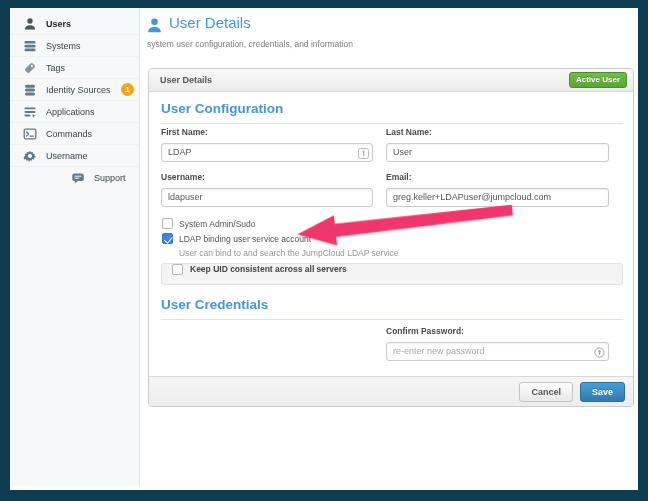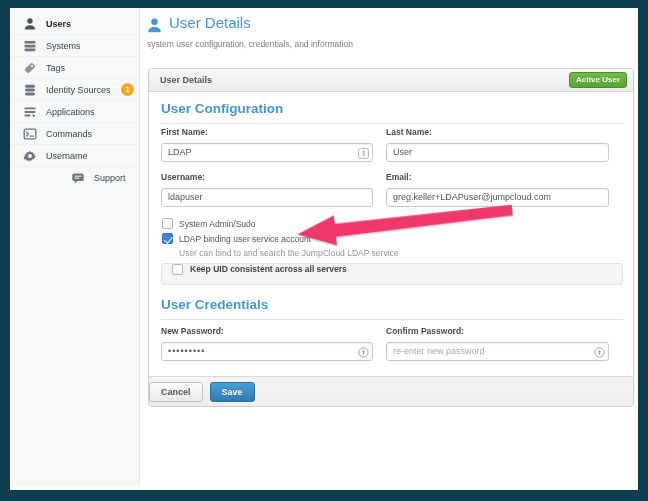--- a/index.html
+++ b/index.html
@@ -75,21 +75,21 @@
         transform: rotate(40deg); }
 
   .uid-bar { position: absolute; left: 12px; top: 194px; width: 462px; height: 22px;
              background: #f4f4f4; border: 1px solid #e2e2e2; border-radius: 3px;
              display: flex; align-items: flex-start; gap: 7px; padding-left: 10px; }
   .uid-bar span { font-size: 8.5px; font-weight: bold; color: #444; }
 
   .panel-ft { position: absolute; left: 0; right: 0; bottom: 0; height: 30px;
               background: linear-gradient(#f5f5f5, #ededed); border-top: 1px solid #d8d8d8;
               border-radius: 0 0 3px 3px; display: flex; align-items: center;
-              justify-content: flex-start; gap: 7px; padding-right: 8px; }
+              justify-content: flex-end; gap: 7px; padding-right: 8px; }
   .btn { height: 20px; border-radius: 3px; font-size: 9px; font-weight: bold;
          font-family: "Liberation Sans", sans-serif; cursor: pointer; padding: 0 11px; }
   .btn-cancel { background: linear-gradient(#fdfdfd, #e8e8e8); border: 1px solid #c4c4c4; color: #555; }
   .btn-save { background: linear-gradient(#44a0d8, #3179ae); border: 1px solid #2e6d9e; color: #fff;
               text-shadow: 0 -1px 0 rgba(0,0,0,.2); }
 
   .arrow { position: absolute; left: 146px; top: 137px; width: 220px; height: 34px;
            transform: rotate(-6deg); z-index: 5; pointer-events: none;
            filter: drop-shadow(0 1px 1px rgba(0,0,0,.25)); }
 </style>
@@ -249,33 +249,20 @@
     </div>
     <div class="cb-helper">User can bind to and search the JumpCloud LDAP service</div>
 
     <div class="uid-bar">
       <input type="checkbox" style="">
       <span>Keep UID consistent across all servers</span>
     </div>
 
     <h2 class="sec-heading" id="h-cred">User Credentials</h2>
 
-    <div class="field" id="f-newpass">
-      <label>New Password:</label>
-      <div class="input-wrap">
-        <input type="text" value="•••••••••" style="">
-        <span class="in-icon">
-          <svg viewBox="0 0 11 11">
-                <circle cx="5.5" cy="5.5" r="4.6" fill="none" stroke="#9aa0a6"></circle>
-                <circle cx="5.5" cy="4.4" r="1.2" fill="#9aa0a6"></circle>
-                <path d="M5.5 5.2v2.6" stroke="#9aa0a6" stroke-width="1.2"></path>
-              </svg>
-        </span>
-      </div>
-    </div>
     <div class="field" id="f-confirm">
       <label>Confirm Password:</label>
       <div class="input-wrap">
         <input type="text" placeholder="re-enter new password" style="">
         <span class="in-icon">
           <svg viewBox="0 0 11 11">
                 <circle cx="5.5" cy="5.5" r="4.6" fill="none" stroke="#9aa0a6"></circle>
                 <circle cx="5.5" cy="4.4" r="1.2" fill="#9aa0a6"></circle>
                 <path d="M5.5 5.2v2.6" stroke="#9aa0a6" stroke-width="1.2"></path>
               </svg>

